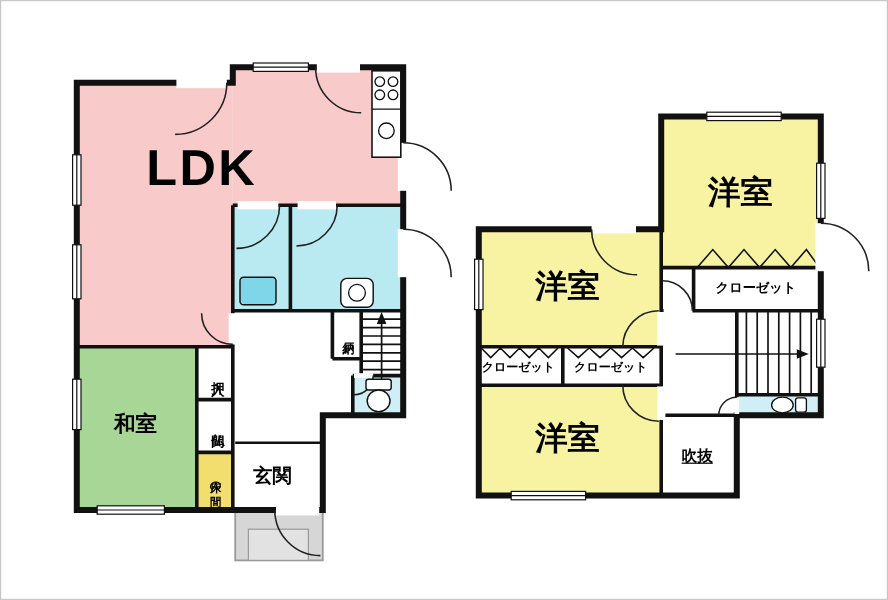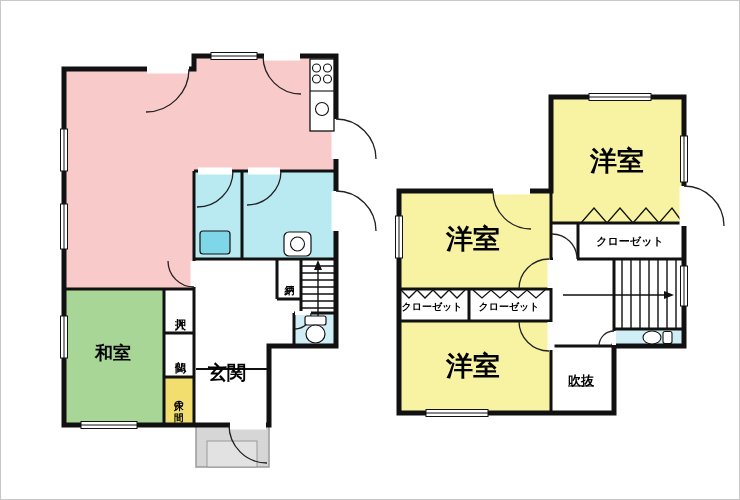--- a/index.html
+++ b/index.html
@@ -179,26 +179,27 @@
     <rect x="304" y="315" width="21" height="9" rx="2" fill="#fff" stroke="#111" stroke-width="1.2"></rect>
     <ellipse cx="314.5" cy="333" rx="9.5" ry="9" fill="#fff" stroke="#111" stroke-width="1.2"></ellipse>
   </g>
 
   <g>
     <rect x="662" y="330.5" width="9" height="12" rx="2" fill="#fff" stroke="#111" stroke-width="1.1"></rect>
     <ellipse cx="651" cy="336.5" rx="9" ry="6.5" fill="#fff" stroke="#111" stroke-width="1.1"></ellipse>
   </g>
 </svg>
 
+<div class="lbl" style="left:167px;top:139px;font-size:42px;letter-spacing:2px;">LDK</div>
 <div class="lbl" style="left:112px;top:352px;font-size:18px;">和室</div>
 <div class="lbl vert" style="left:179px;top:309px;font-size:11px;">押入</div>
 <div class="lbl vert" style="left:179px;top:353px;font-size:11px;">仏間</div>
 <div class="lbl vert" style="left:178px;top:399px;font-size:9.5px;">床の間</div>
 <div class="lbl vert" style="left:288px;top:277px;font-size:10px;">納戸</div>
-<div class="lbl" style="left:226px;top:371px;font-size:19px;">玄関</div>
+<div class="lbl" style="left:226px;top:397px;font-size:16px;">玄関</div>
 
 <div class="lbl" style="left:616px;top:160px;font-size:27px;">洋室</div>
 <div class="lbl" style="left:472px;top:238px;font-size:27px;">洋室</div>
 <div class="lbl" style="left:472px;top:365px;font-size:27px;">洋室</div>
 <div class="lbl" style="left:629px;top:240px;font-size:11px;font-weight:600;">クローゼット</div>
 <div class="lbl" style="left:431px;top:306px;font-size:10px;font-weight:600;">クローゼット</div>
 <div class="lbl" style="left:508px;top:306px;font-size:10px;font-weight:600;">クローゼット</div>
 <div class="lbl" style="left:580px;top:379px;font-size:13px;text-decoration:underline;">吹抜</div>
 
 </div>

